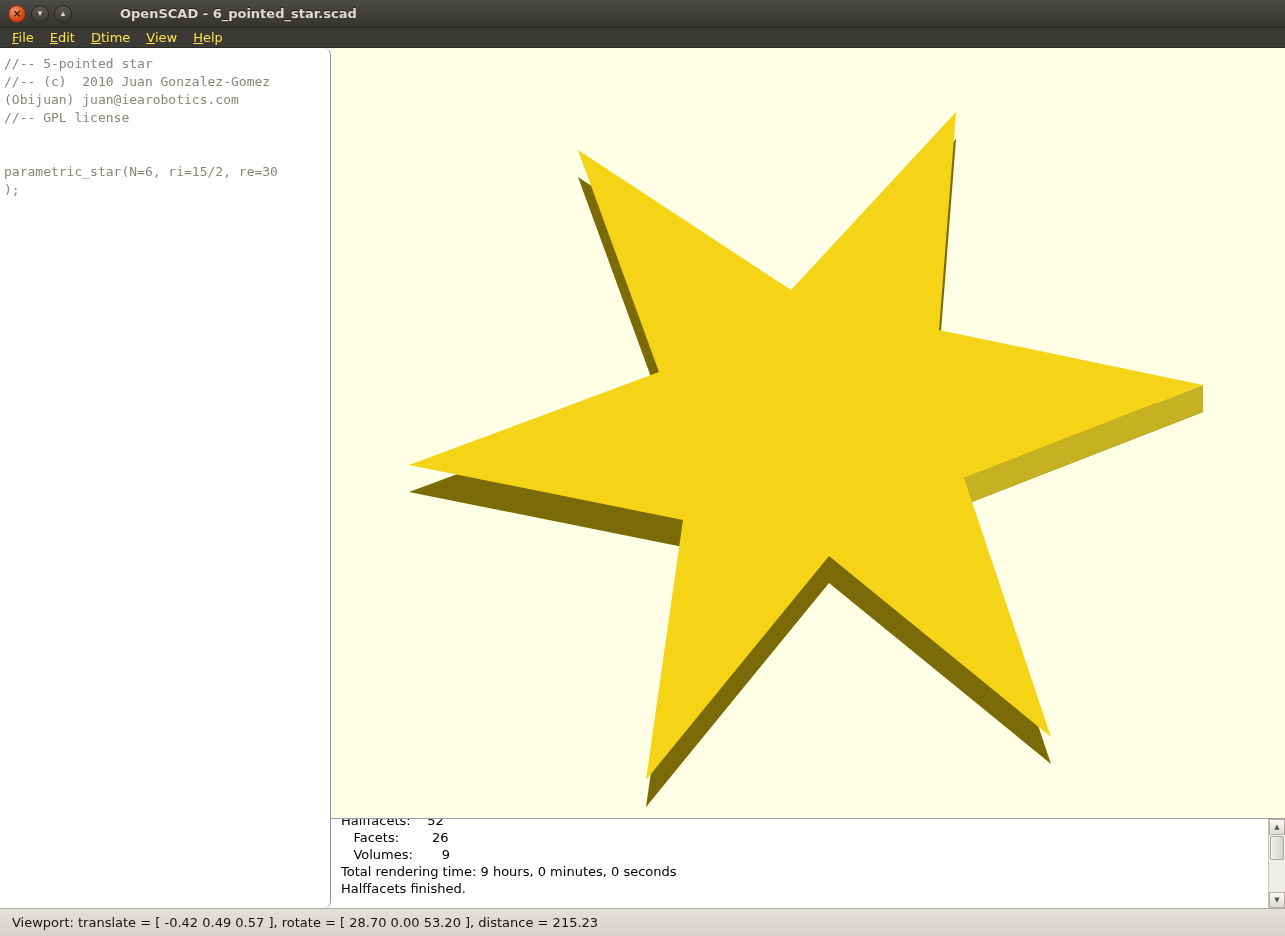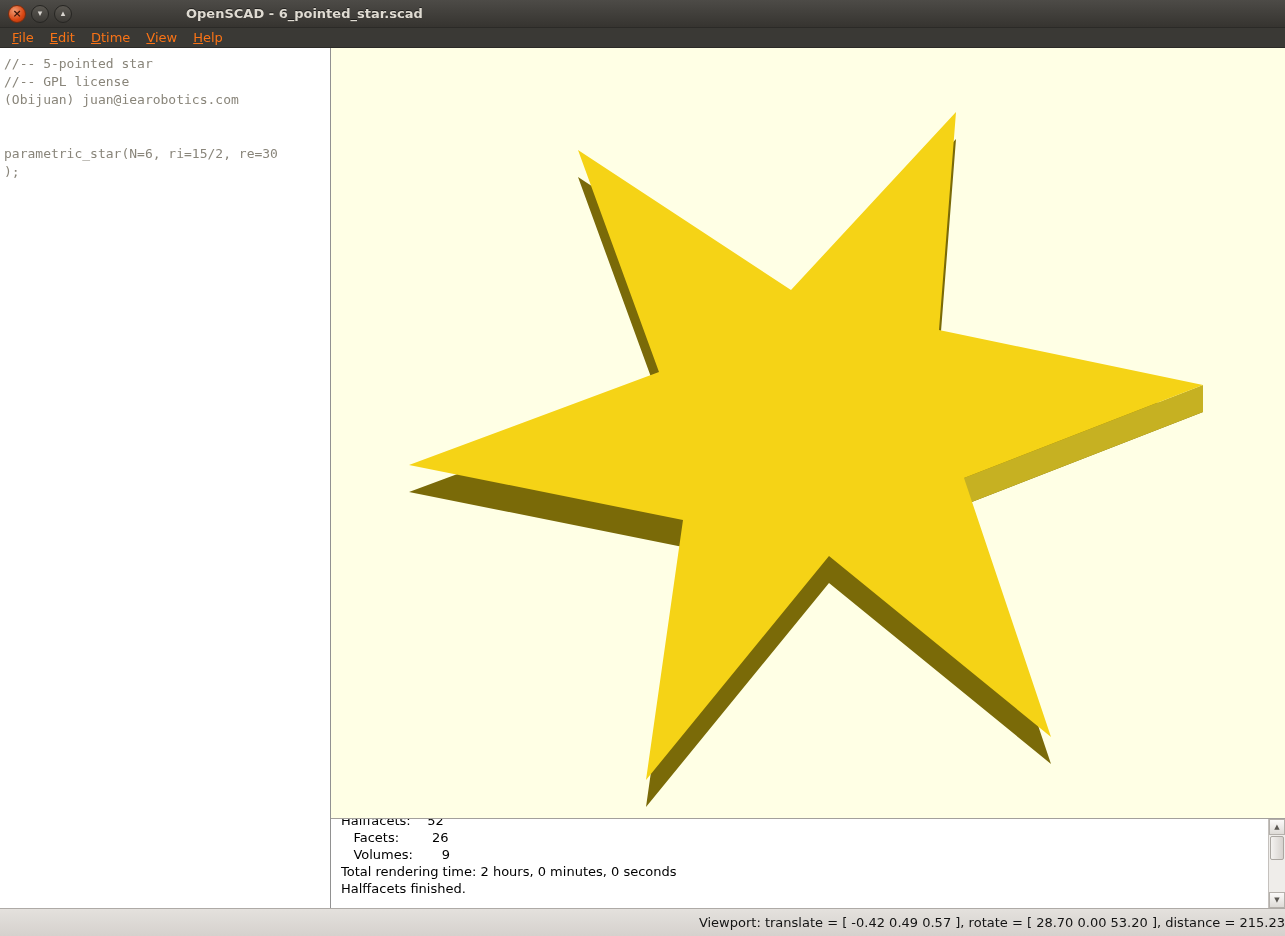--- a/index.html
+++ b/index.html
@@ -9,54 +9,54 @@
 
   
   .titlebar { height:28px; flex:0 0 28px; background:linear-gradient(#4d4b47,#403e3a 55%,#363430);
               border-bottom:1px solid #2b2a27; display:flex; align-items:center; padding:0 8px; }
   .win-buttons { display:flex; gap:5px; align-items:center; }
   .wbtn { width:18px; height:18px; border-radius:50%; display:flex; align-items:center; justify-content:center;
           font-size:11px; line-height:1; cursor:default; }
   .wbtn.close { background:radial-gradient(circle at 35% 30%, #f09b73, #d94612 60%, #a33310);
                 border:1px solid #7d2c0c; color:#39150a; font-weight:bold; }
   .wbtn.gray { background:linear-gradient(#5a5751,#3c3a36); border:1px solid #262522; color:#d9d5d0; font-size:9px; }
-  .title-text { color:#dfdbd2; font-weight:bold; font-size:13px; margin-left:114px;
+  .title-text { color:#dfdbd2; font-weight:bold; font-size:13px; margin-left:48px;
                 text-shadow:0 -1px 0 rgba(0,0,0,.5); white-space:nowrap; }
 
   
   .menubar { height:20px; flex:0 0 20px; background:#3a3935; border-bottom:1px solid #2b2a27;
              display:flex; align-items:center; padding-left:4px; }
-  .menu-item { color:#f97316; font-size:13px; padding:1px 8px; white-space:nowrap; }
+  .menu-item { color:#fde047; font-size:13px; padding:1px 8px; white-space:nowrap; }
   .menu-item .mn { text-decoration:underline; }
 
   
   .main { flex:1 1 auto; display:flex; min-height:0; }
   .editor { width:331px; flex:0 0 331px; background:#ffffff; border-right:1px solid #919191;
             font-family:"DejaVu Sans Mono", "Liberation Mono", monospace; font-size:13px;
-            color:#89857a; padding:7px 4px 0 4px; overflow:hidden; }
+            color:#89857a; padding:7px 4px 0 4px; overflow:hidden;border-radius:7px; }
   .code-line { white-space:pre; line-height:18px; min-height:18px; }
 
   .right-col { flex:1 1 auto; display:flex; flex-direction:column; min-width:0; }
   .viewport { height:770px; flex:0 0 770px; background:#ffffe5; position:relative; overflow:hidden; }
   .viewport svg { position:absolute; left:0; top:0; }
 
   
   .console { flex:1 1 auto; background:#ffffff; border-top:1px solid #a3a09c; display:flex; overflow:hidden; }
   .console-text { flex:1 1 auto; margin-top:-7px; padding-left:10px; overflow:hidden; }
   .console-line { white-space:pre; font-size:13px; line-height:17px; color:#000; }
   .scrollbar { flex:0 0 17px; background:#efedea; border-left:1px solid #c5c1bd; display:flex; flex-direction:column; }
   .scroll-btn { height:16px; background:linear-gradient(#fbfaf9,#dedbd7); border:1px solid #b4b0ab;
                 display:flex; align-items:center; justify-content:center; font-size:7px; color:#5b5853; }
   .scroll-thumb { height:24px; margin:1px; background:linear-gradient(90deg,#f4f2f0,#d6d2ce); border:1px solid #aba7a2;
                   border-radius:2px; }
   .scroll-spacer { flex:1 1 auto; }
 
   
   .statusbar { height:28px; flex:0 0 28px; background:linear-gradient(#e4e1dd,#d5d1cd);
-               border-top:1px solid #aeaaa6; display:flex; align-items:center; padding-left:12px;justify-content:flex-end; }
+               border-top:1px solid #aeaaa6; display:flex; align-items:center; padding-left:12px; }
   .status-text { font-size:13px; color:#141414; white-space:pre; }
 </style>
 </head>
 <body>
 
 <div class="window">
 
   <div class="titlebar">
     <div class="win-buttons">
       <div class="wbtn close">×</div>
@@ -71,22 +71,23 @@
     <div class="menu-item"><span class="mn">E</span><span>dit</span></div>
     <div class="menu-item"><span class="mn">D</span><span>time</span></div>
     <div class="menu-item"><span class="mn">V</span><span>iew</span></div>
     <div class="menu-item"><span class="mn">H</span><span>elp</span></div>
   </div>
 
   <div class="main">
 
     <div class="editor">
       <div class="code-line">//-- 5-pointed star</div>
+      <div class="code-line">//-- (c)  2010 Juan Gonzalez-Gomez</div>
+      <div class="code-line">(Obijuan) juan@iearobotics.com</div>
       <div class="code-line">//-- GPL license</div>
-      <div class="code-line">(Obijuan) juan@iearobotics.com</div>
       <div class="code-line"></div>
       <div class="code-line"></div>
       <div class="code-line">parametric_star(N=6, ri=15/2, re=30</div>
       <div class="code-line">);</div>
     </div>
 
     <div class="right-col">
 
       <div class="viewport">
         <svg width="954" height="770" viewBox="0 0 954 770">
@@ -97,21 +98,21 @@
 
           <polygon points="625,64 460,242 247,102 328,324 78,417 352,472 315,732 498,508 720,689 633,430 872,337 608,282" fill="#f5d316"></polygon>
         </svg>
       </div>
 
       <div class="console">
         <div class="console-text">
           <div class="console-line">Halffacets:    52</div>
           <div class="console-line">   Facets:        26</div>
           <div class="console-line">   Volumes:       9</div>
-          <div class="console-line">Total rendering time: 2 hours, 0 minutes, 0 seconds</div>
+          <div class="console-line">Total rendering time: 9 hours, 0 minutes, 0 seconds</div>
           <div class="console-line">Halffacets finished.</div>
         </div>
         <div class="scrollbar">
           <div class="scroll-btn">▲</div>
           <div class="scroll-thumb"></div>
           <div class="scroll-spacer"></div>
           <div class="scroll-btn">▼</div>
         </div>
       </div>
 

